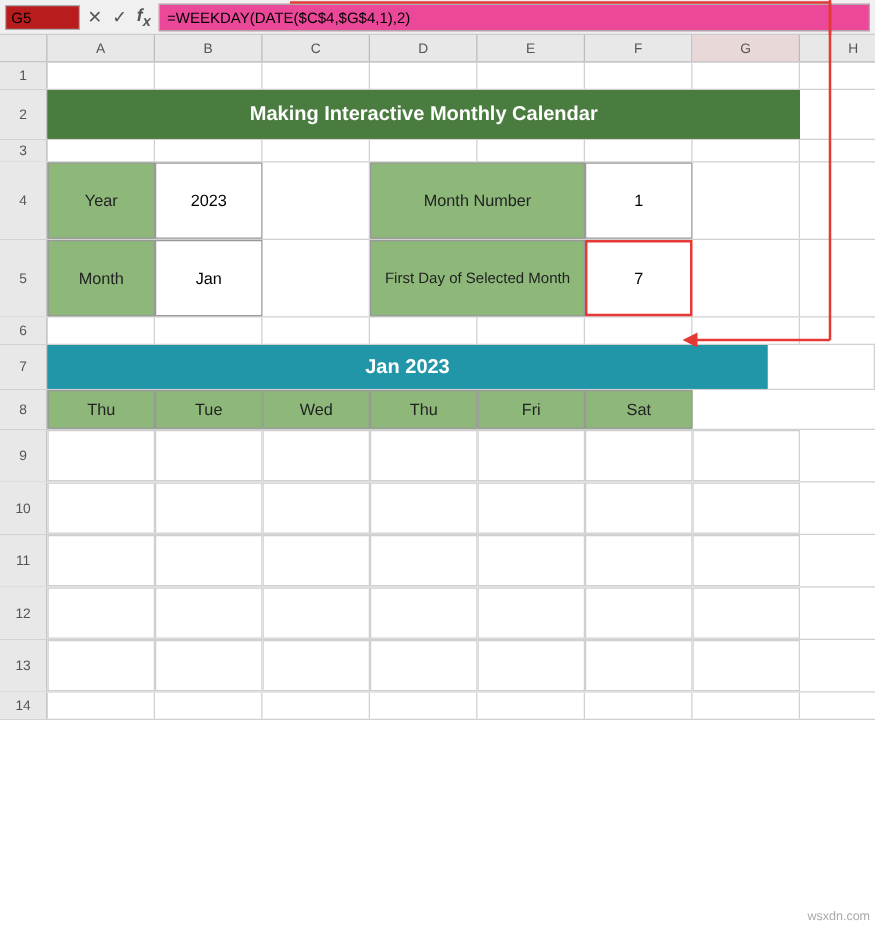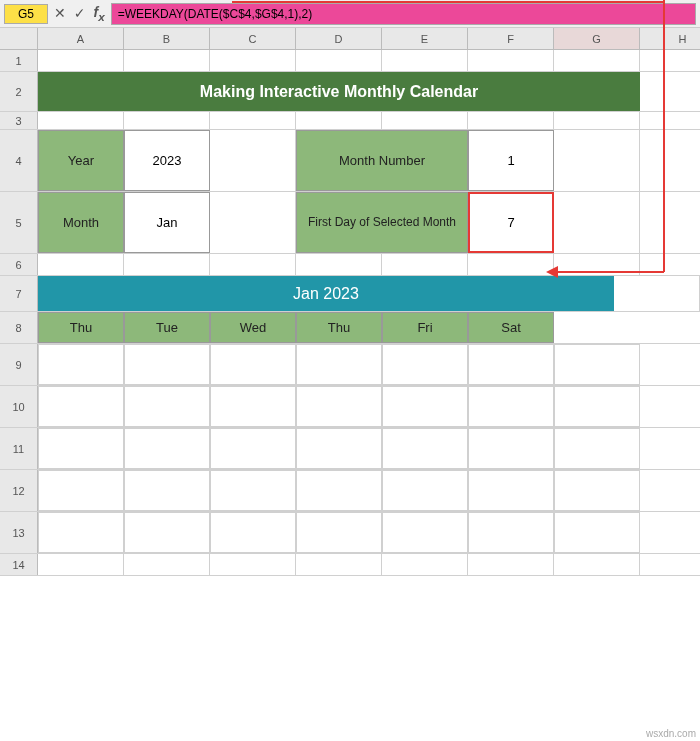--- a/index.html
+++ b/index.html
@@ -16,26 +16,25 @@
     .formula-bar {
       display: flex;
       align-items: center;
       background: #f0f0f0;
       border-bottom: 1px solid #ccc;
       height: 28px;
       padding: 0 4px;
       gap: 4px;
     }
     .cell-ref-box {
-      width: 44px;
+      width: 60px;
       border: 1px solid #aaa;
-      background: #fde047;
+      background: #b91c1c;
       font-size: 12px;
       padding: 2px 4px;
-      text-align: center;
     }
     .formula-icons {
       display: flex;
       gap: 4px;
       align-items: center;
       font-size: 14px;
       color: #555;
     }
     .formula-icon {
       cursor: pointer;
@@ -154,21 +153,21 @@
       color: #222;
       text-align: right;
       font-size: 13px;
     }
 
     
     .cal-header {
       background: #2196a8;
       color: white;
       font-size: 16px;
-      font-weight: normal;
+      font-weight: bold;
       text-align: center;
     }
 
     
     .day-header {
       background: #8db87a;
       color: #222;
       font-size: 13px;
       text-align: center;
       font-weight: normal;

